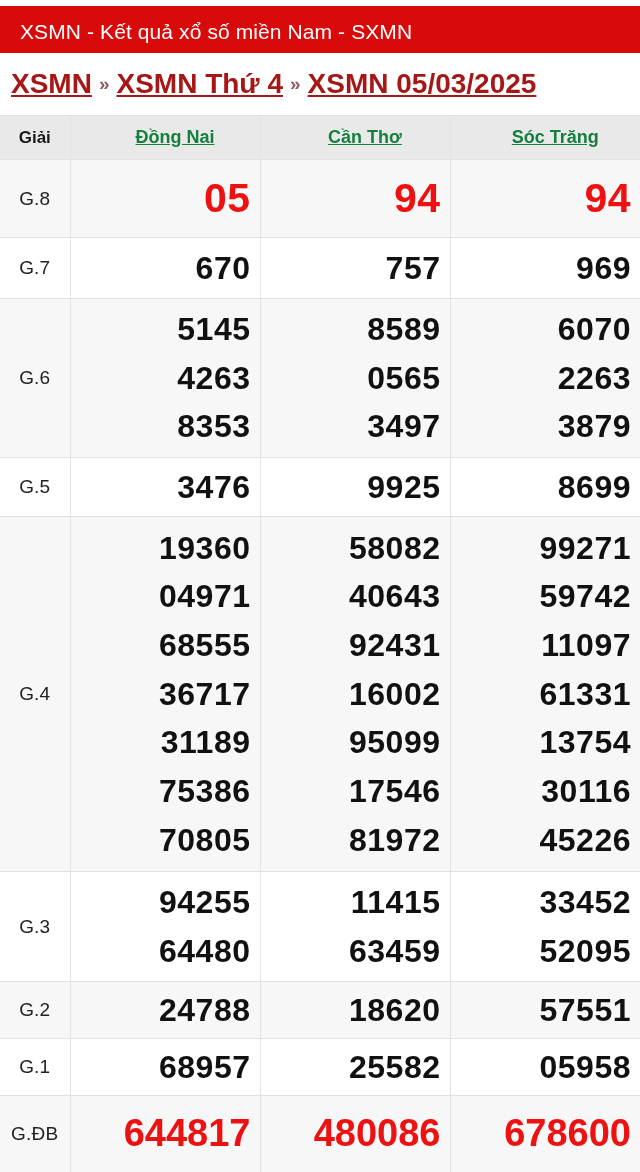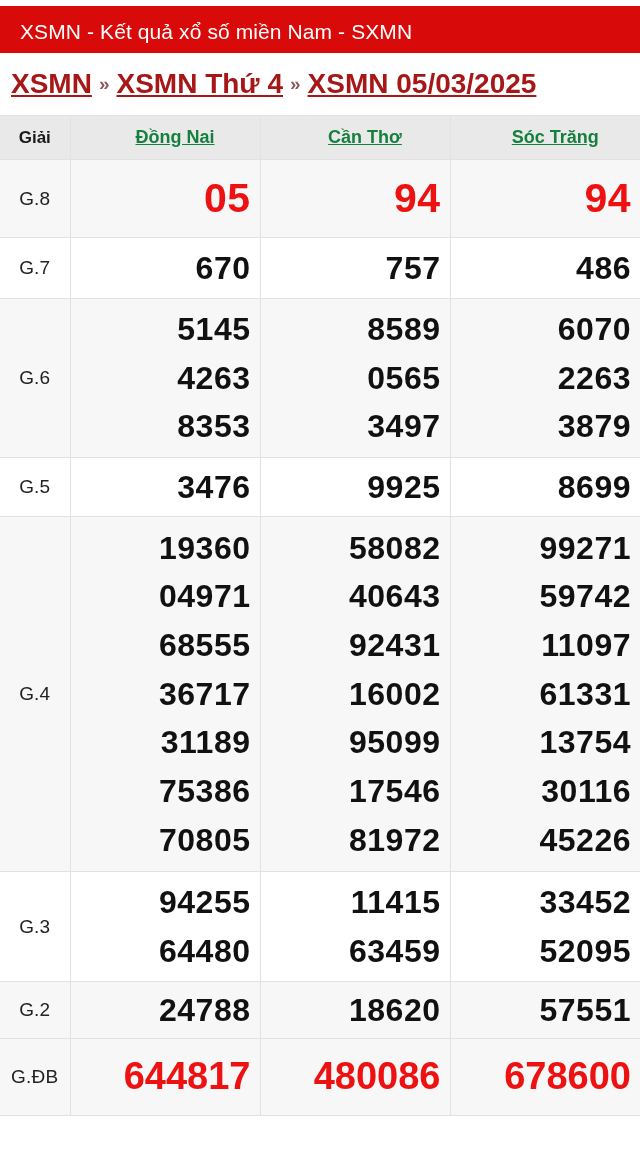--- a/index.html
+++ b/index.html
@@ -207,21 +207,21 @@
         </tr>
         <tr class="row-main h-g7">
           <td class="prize-label">G.7</td>
           <td class="nums">
             <span class="n">670</span>
           </td>
           <td class="nums">
             <span class="n">757</span>
           </td>
           <td class="nums">
-            <span class="n">486</span>
+            <span class="n">969</span>
           </td>
         </tr>
         <tr class="row-alt h-g6">
           <td class="prize-label">G.6</td>
           <td class="nums">
             <span class="n">5145</span>
             <span class="n">4263</span>
             <span class="n">8353</span>
           </td>
           <td class="nums">
@@ -297,20 +297,32 @@
           <td class="nums">
             <span class="n">24788</span>
           </td>
           <td class="nums">
             <span class="n">18620</span>
           </td>
           <td class="nums">
             <span class="n">57551</span>
           </td>
         </tr>
+        <tr class="row-main h-g1">
+          <td class="prize-label">G.1</td>
+          <td class="nums">
+            <span class="n">68957</span>
+          </td>
+          <td class="nums">
+            <span class="n">25582</span>
+          </td>
+          <td class="nums">
+            <span class="n">05958</span>
+          </td>
+        </tr>
         <tr class="row-alt h-gdb">
           <td class="prize-label">G.ĐB</td>
           <td class="nums db">
             <span class="n">644817</span>
           </td>
           <td class="nums db">
             <span class="n">480086</span>
           </td>
           <td class="nums db">
             <span class="n">678600</span>

